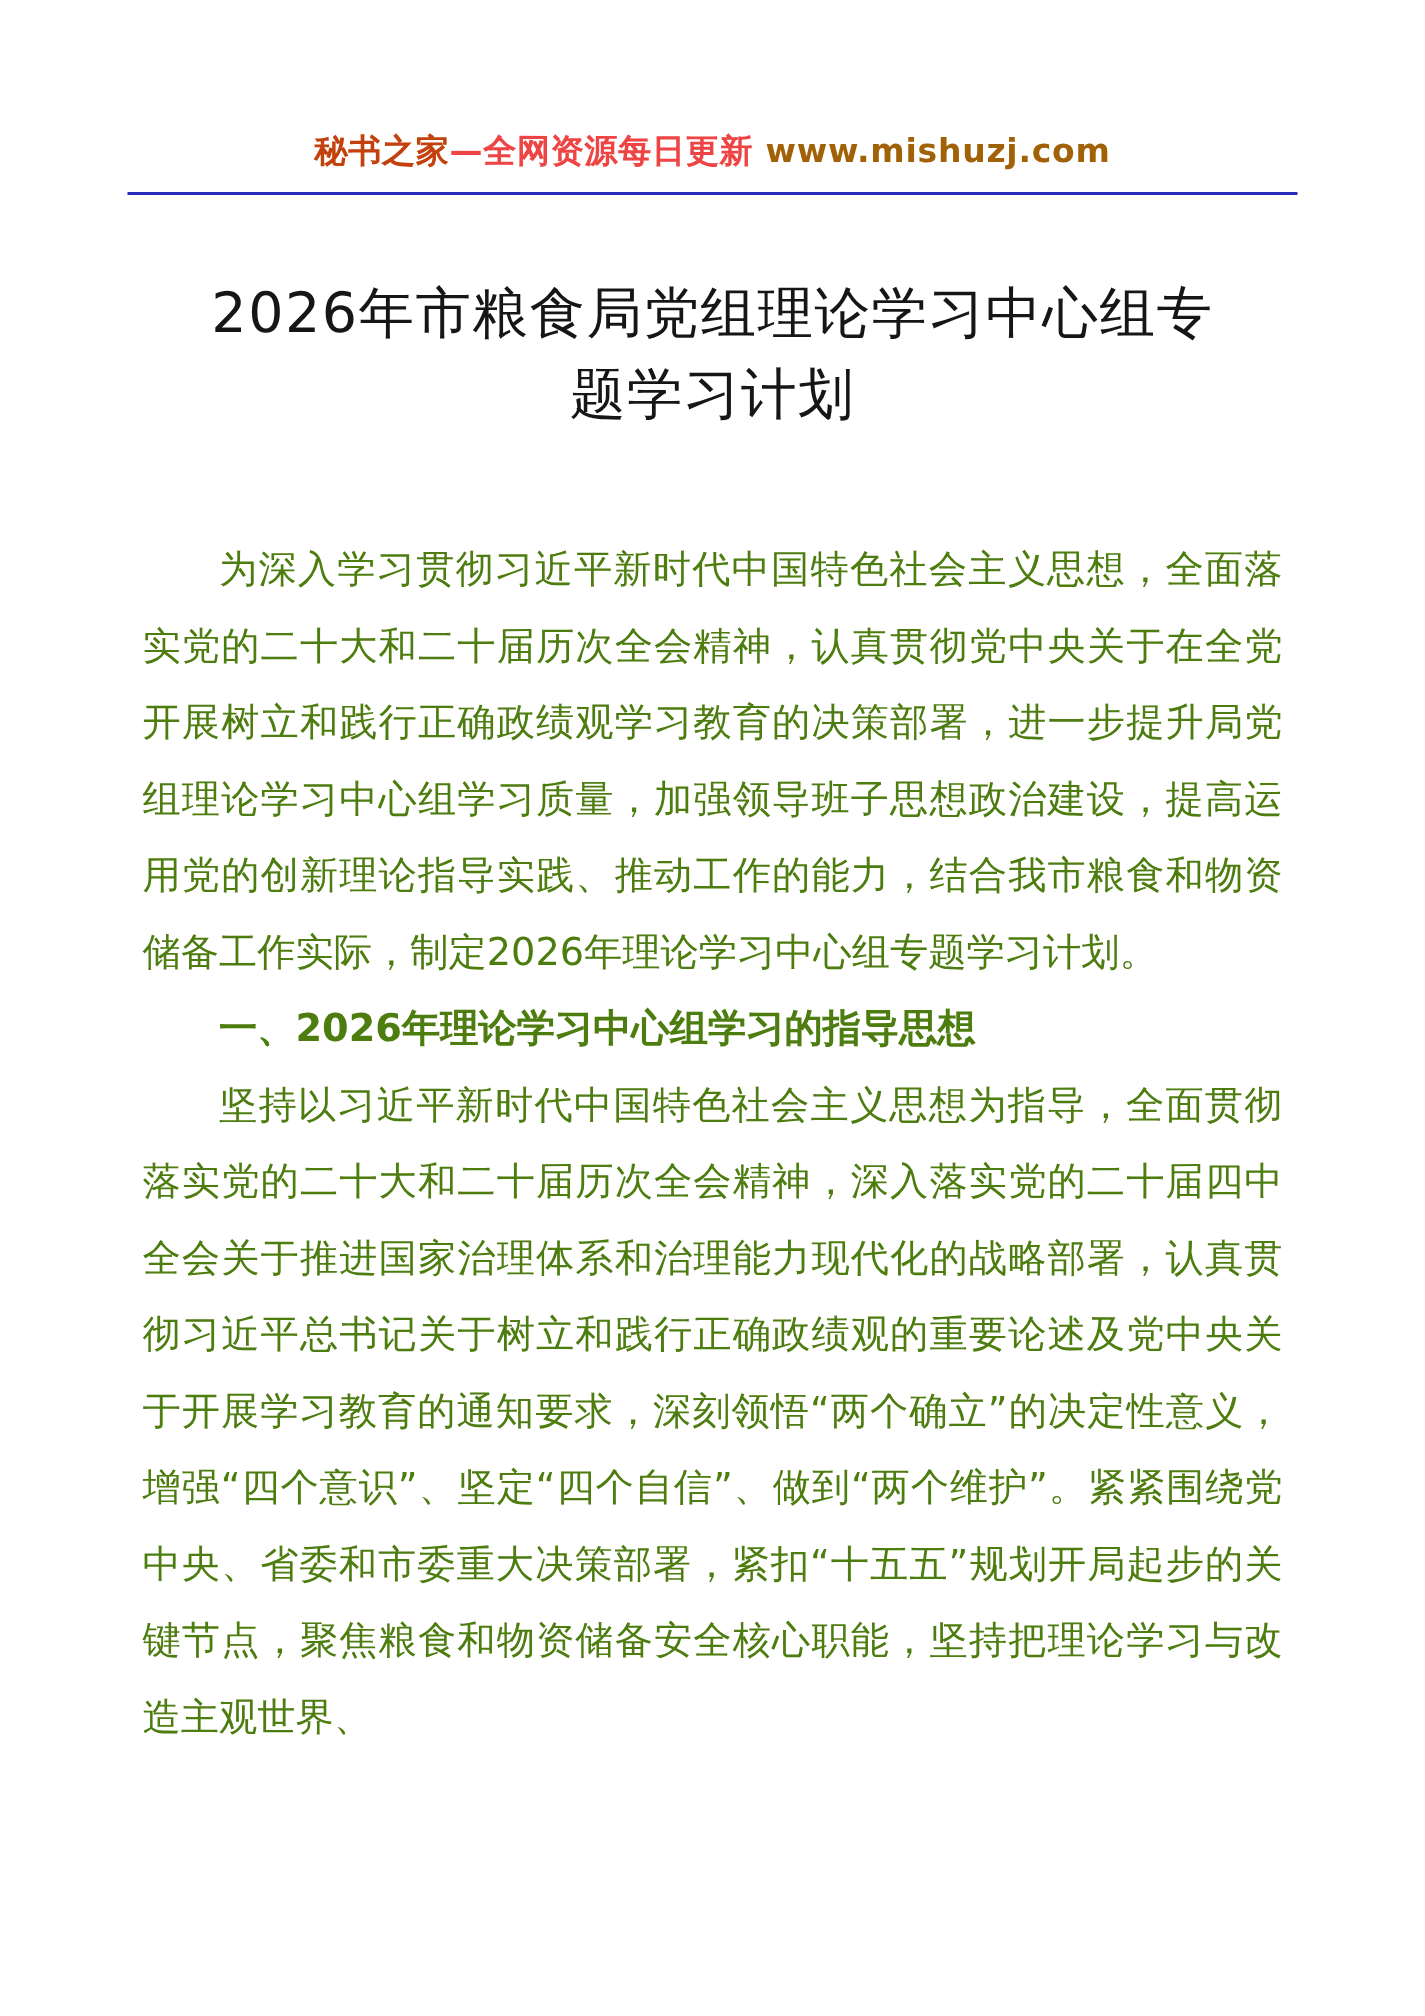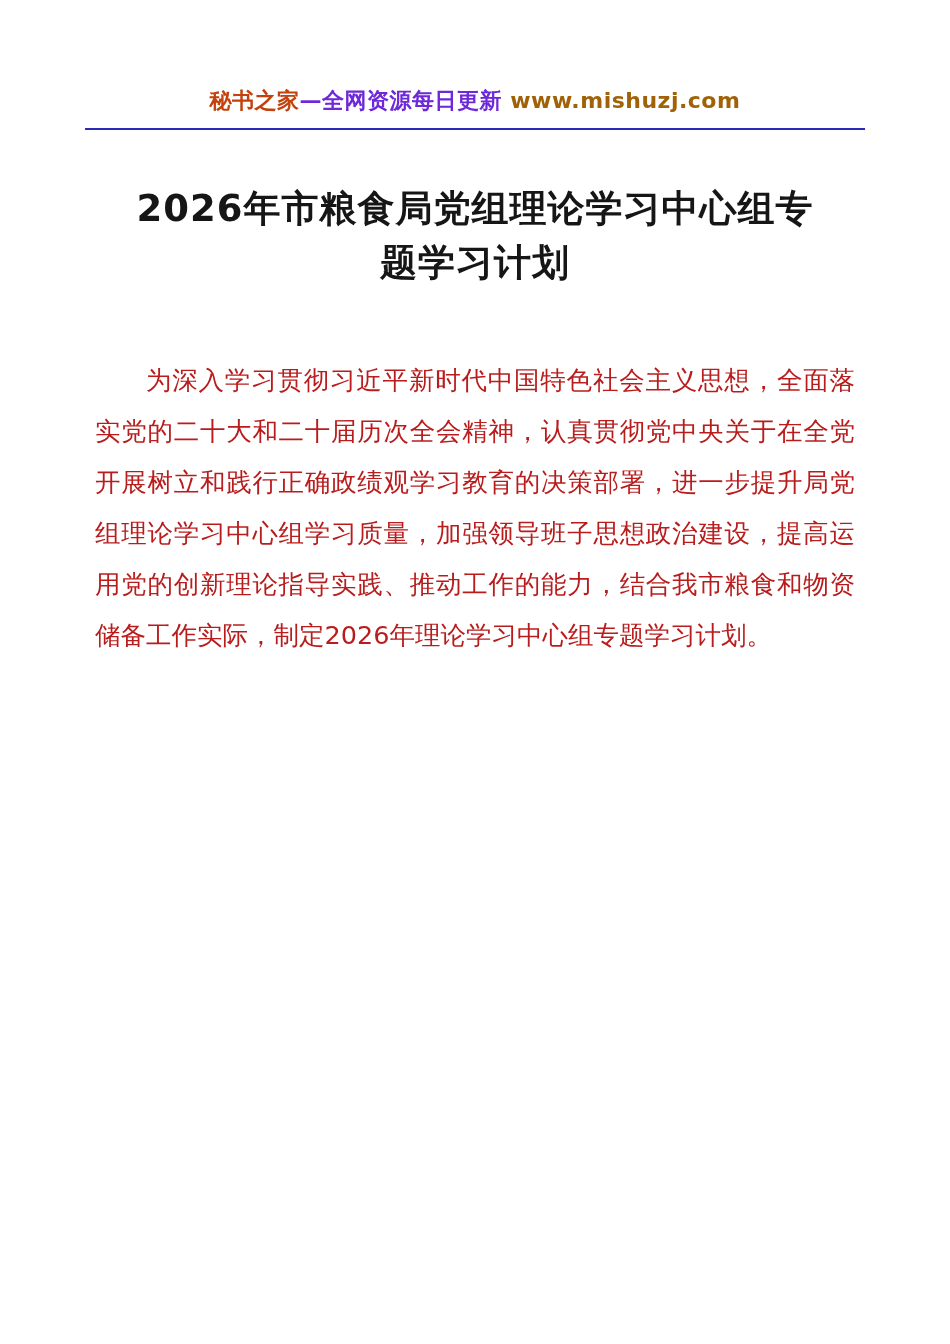--- a/index.html
+++ b/index.html
@@ -17,59 +17,61 @@
   }
   .site-header {
     text-align: center;
     padding-top: 86px;
     font-size: 22px;
     font-weight: bold;
     letter-spacing: 0.5px;
     white-space: nowrap;
   }
   .brand      { color: #c2410c; }
-  .tagline    { color: #6d28d9; }
+  .tagline    { color: #ef4444; }
   .site-url   { color: #a16207; text-decoration: none; }
   .header-divider {
     border: none;
     border-top: 2px solid #2a2ab8;
     margin: 12px 85px 0 85px;
   }
   .page-title {
     width: 700px;
     margin: 52px auto 0 auto;
     text-align: center;
     font-size: 37px;
     line-height: 1.45;
-    font-weight: 700;
+    font-weight: 400;
     color: #161616;
     letter-spacing: 1px;
   }
   .doc-body {
     margin: 66px 95px 0 95px;
     font-size: 25.5px;
   }
   .doc-body p {
     margin: 0;
     text-align: justify;
     text-indent: 2em;
     line-height: 2.0;
-    color: #b91c1c;
+    color: #4d7c0f;
   }
   .section-heading {
     font-weight: bold;
     color: #111111;
   }
 </style>
 </head>
 <body>
 
 <div class="site-header">
   <span class="brand">秘书之家</span><span class="tagline">—全网资源每日更新 </span><span class="site-url">www.mishuzj.com</span>
 </div>
 
 <hr class="header-divider">
 
 <h1 class="page-title">2026年市粮食局党组理论学习中心组专题学习计划</h1>
 
 <div class="doc-body">
   <p class="body-para">为深入学习贯彻习近平新时代中国特色社会主义思想，全面落实党的二十大和二十届历次全会精神，认真贯彻党中央关于在全党开展树立和践行正确政绩观学习教育的决策部署，进一步提升局党组理论学习中心组学习质量，加强领导班子思想政治建设，提高运用党的创新理论指导实践、推动工作的能力，结合我市粮食和物资储备工作实际，制定2026年理论学习中心组专题学习计划。</p>
+  <p class="section-heading">一、2026年理论学习中心组学习的指导思想</p>
+  <p class="body-para">坚持以习近平新时代中国特色社会主义思想为指导，全面贯彻落实党的二十大和二十届历次全会精神，深入落实党的二十届四中全会关于推进国家治理体系和治理能力现代化的战略部署，认真贯彻习近平总书记关于树立和践行正确政绩观的重要论述及党中央关于开展学习教育的通知要求，深刻领悟“两个确立”的决定性意义，增强“四个意识”、坚定“四个自信”、做到“两个维护”。紧紧围绕党中央、省委和市委重大决策部署，紧扣“十五五”规划开局起步的关键节点，聚焦粮食和物资储备安全核心职能，坚持把理论学习与改造主观世界、</p>
 </div>
 
 </body></html>

